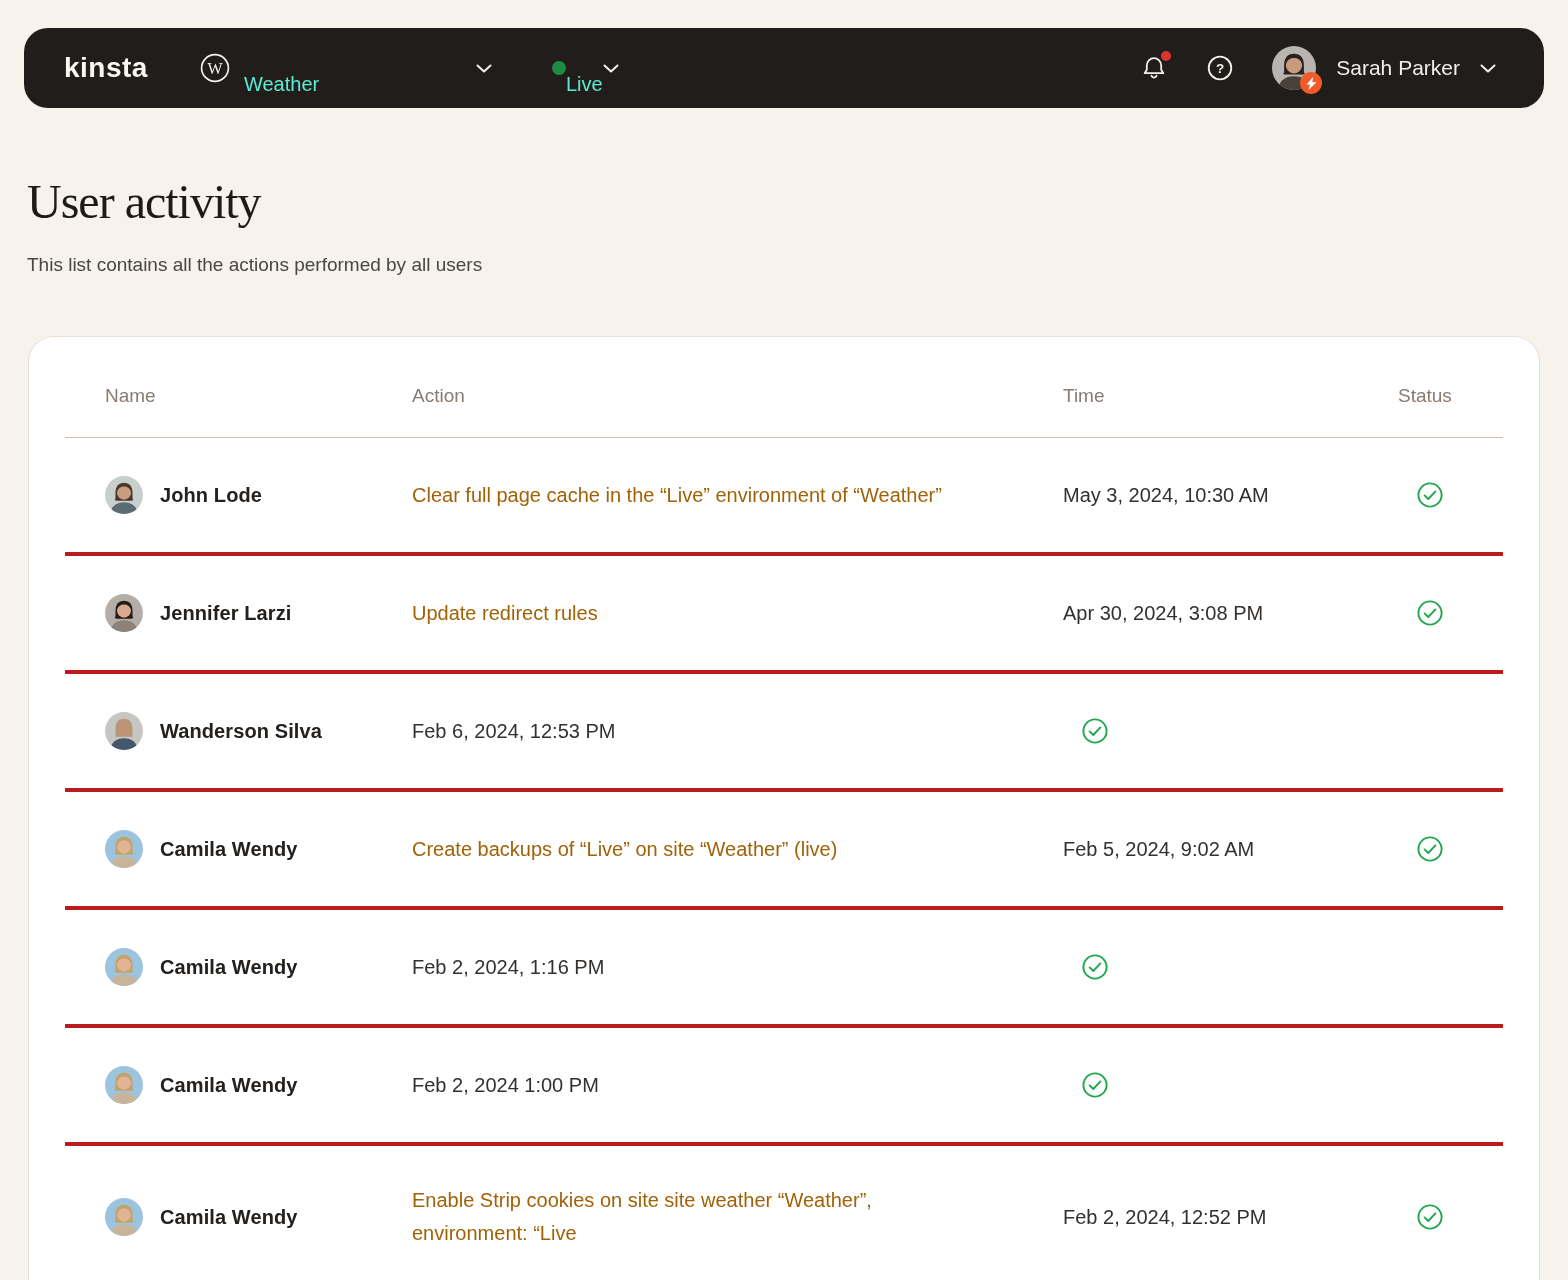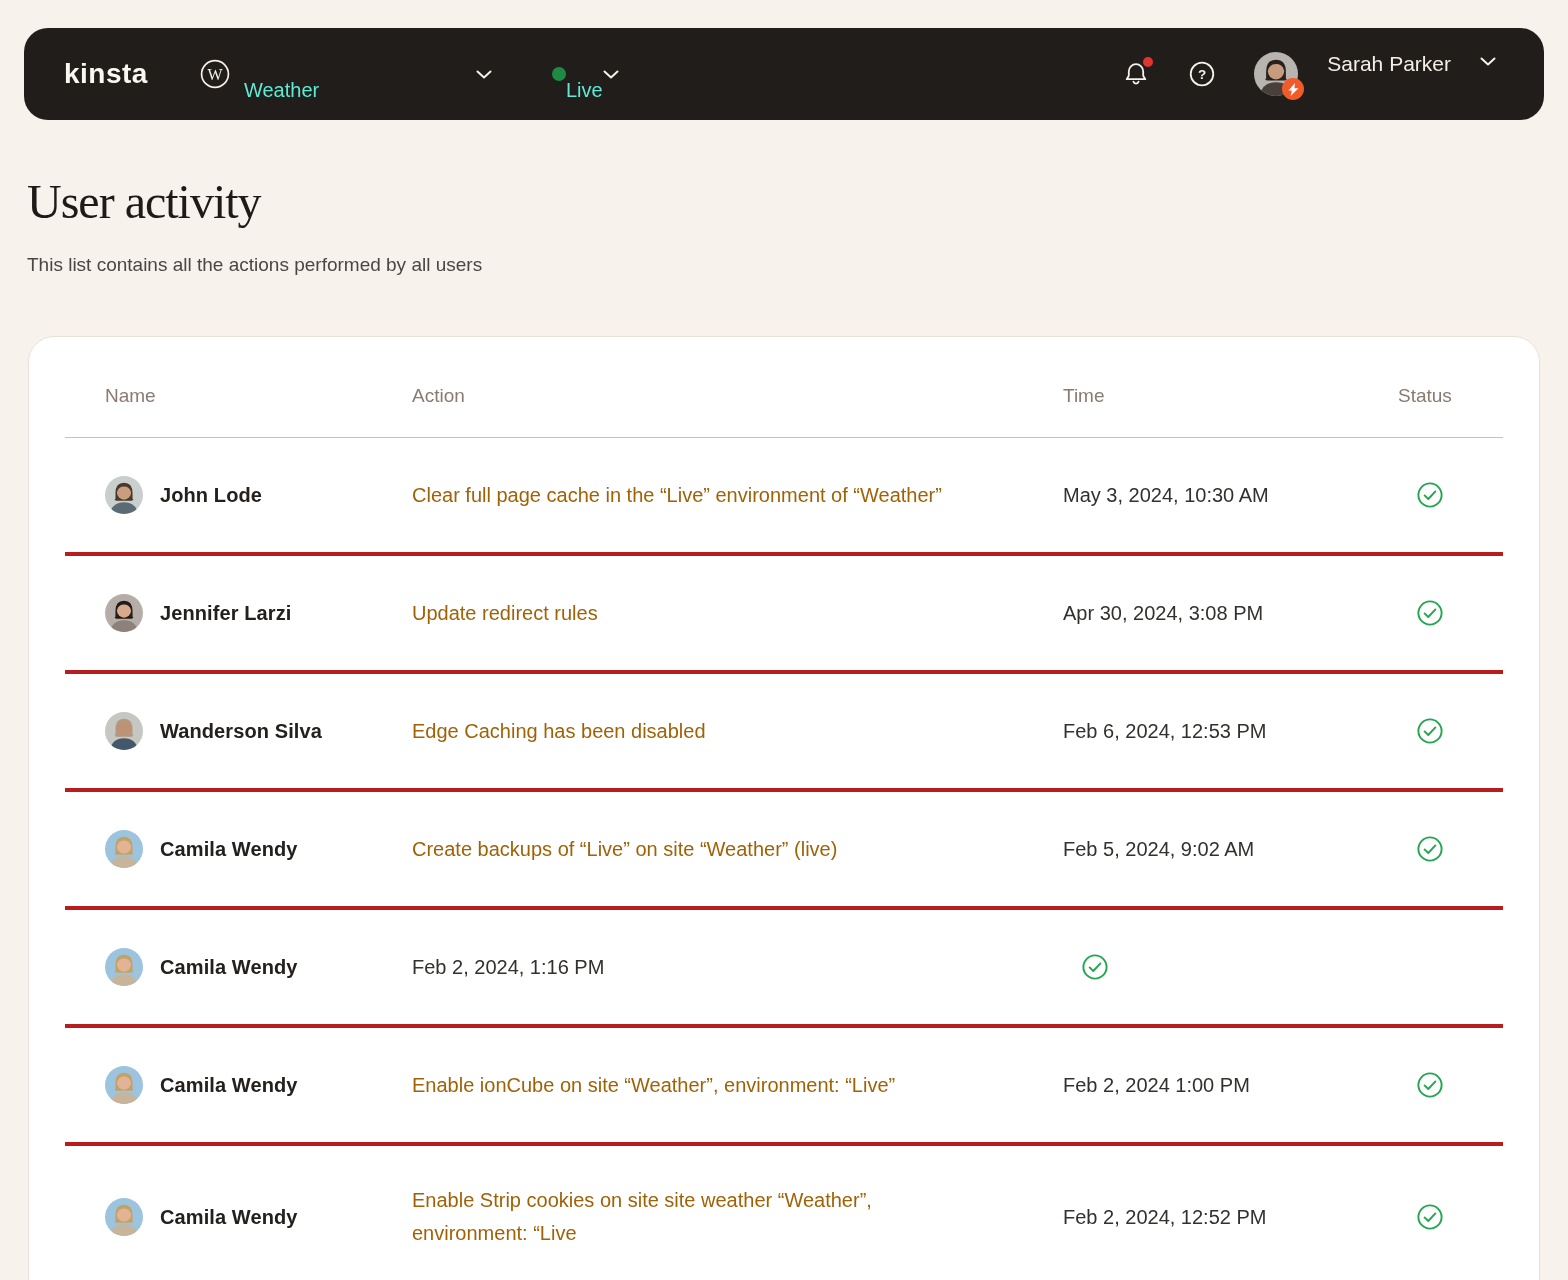--- a/index.html
+++ b/index.html
@@ -5,21 +5,21 @@
   * { margin:0; padding:0; box-sizing:border-box; }
   html,body { width:1568px; height:1280px; overflow:hidden; }
   body {
     background:#F7F2EC;
     font-family:"Liberation Sans", sans-serif;
     color:#2E2B28;
   }
 
   
   .navbar {
-    position:absolute; left:24px; top:28px; right:24px; height:92px;
+    position:absolute; left:24px; top:28px; right:24px; height:80px;
     background:#211D1A; border-radius:24px;
     display:flex; align-items:center;
     padding:0 48px 0 40px;
     color:#F6F1EB;
   }
   .logo {
     font-size:28px; font-weight:800; letter-spacing:.5px; color:#FAF6F0;
     margin-right:52px; user-select:none;
   }
   .site-selector {
@@ -28,21 +28,21 @@
   .site-selector .sel-left { display:flex; align-items:center; gap:14px; }
   .site-selector .chev { margin-left:auto; }
   .nav-label { font-size:20px; color:#5eead4;margin-top:32px; }
   .env-selector {
     display:flex; align-items:center; margin-left:60px; cursor:pointer;
   }
   .env-dot { width:14px; height:14px; border-radius:50%; display:inline-block; }
   .nav-right { margin-left:auto; display:flex; align-items:center; gap:38px; }
   .icon-btn { position:relative; display:flex; align-items:center; cursor:pointer; background:none; border:none; color:#F6F1EB; }
   .notif-dot { position:absolute; right:-3px; top:-3px; width:10px; height:10px; border-radius:50%; }
-  .user-menu { display:flex; align-items:flex-start; gap:29px; cursor:pointer; }
+  .user-menu { display:flex; align-items:center; gap:20px; cursor:pointer; }
   .nav-avatar-wrap { position:relative; width:44px; height:44px; }
   .avatar {
     display:inline-block; border-radius:50%; overflow:hidden; flex:none;
   }
   .nav-avatar { width:44px; height:44px; }
   .badge {
     position:absolute; right:-6px; bottom:-4px; width:22px; height:22px;
     border-radius:50%; display:flex; align-items:center; justify-content:center;
   }
   .user-name { font-size:21px; color:#F3EEE8; }
@@ -233,21 +233,20 @@
         <svg width="38" height="38" viewBox="0 0 40 40">
           <rect class="av-bg" width="40" height="40" fill="#C6C6C3"></rect>
           <path class="av-hair" d="M11 18 q0 -11 9 -11 q9 0 9 11 l0 6 q2 1 -1 2 l-16 0 q-3 -1 -1 -2 z" fill="#B5977D"></path>
           <circle class="av-skin" cx="20" cy="17.5" r="7.4" fill="#BE9274"></circle>
           <path class="av-hairtop" d="M12.6 16 q0 -8 7.4 -8 q7.4 0 7.4 8 q-2 -5 -7.4 -5 q-5.4 0 -7.4 5 z" fill="#B5977D"></path>
           <path class="av-body" d="M5 40 q2.5 -12.5 15 -12.5 q12.5 0 15 12.5 z" fill="#43596B"></path>
         </svg>
       </span>
       <span class="uname">Wanderson Silva</span>
     </div>
-    <div class="action-cell">Edge Caching has been disabled</div>
     <div class="time-cell">Feb 6, 2024, 12:53 PM</div>
     <div class="status-cell">
       <span class="status-icon">
         <svg width="28" height="28" viewBox="0 0 28 28" fill="none">
           <circle cx="14" cy="14" r="11.6" stroke="#22A74F" stroke-width="1.9"></circle>
           <path d="M8.6 14.4 L12.3 18 L19.4 10.4" stroke="#22A74F" stroke-width="1.9" stroke-linecap="round" stroke-linejoin="round"></path>
         </svg>
       </span>
     </div>
   </div>
@@ -307,21 +306,20 @@
         <svg width="38" height="38" viewBox="0 0 40 40">
           <rect class="av-bg" width="40" height="40" fill="#9CC4DE"></rect>
           <path class="av-hair" d="M11 18 q0 -11 9 -11 q9 0 9 11 l0 6 q2 1 -1 2 l-16 0 q-3 -1 -1 -2 z" fill="#C2A267"></path>
           <circle class="av-skin" cx="20" cy="17.5" r="7.4" fill="#E2B394"></circle>
           <path class="av-hairtop" d="M12.6 16 q0 -8 7.4 -8 q7.4 0 7.4 8 q-2 -5 -7.4 -5 q-5.4 0 -7.4 5 z" fill="#C2A267"></path>
           <path class="av-body" d="M5 40 q2.5 -12.5 15 -12.5 q12.5 0 15 12.5 z" fill="#C7B49B"></path>
         </svg>
       </span>
       <span class="uname">Camila Wendy</span>
     </div>
-    <div class="action-cell">Enable ionCube on site “Weather”, environment: “Live”</div>
     <div class="time-cell">Feb 2, 2024 1:00 PM</div>
     <div class="status-cell">
       <span class="status-icon">
         <svg width="28" height="28" viewBox="0 0 28 28" fill="none">
           <circle cx="14" cy="14" r="11.6" stroke="#22A74F" stroke-width="1.9"></circle>
           <path d="M8.6 14.4 L12.3 18 L19.4 10.4" stroke="#22A74F" stroke-width="1.9" stroke-linecap="round" stroke-linejoin="round"></path>
         </svg>
       </span>
     </div>
   </div>

